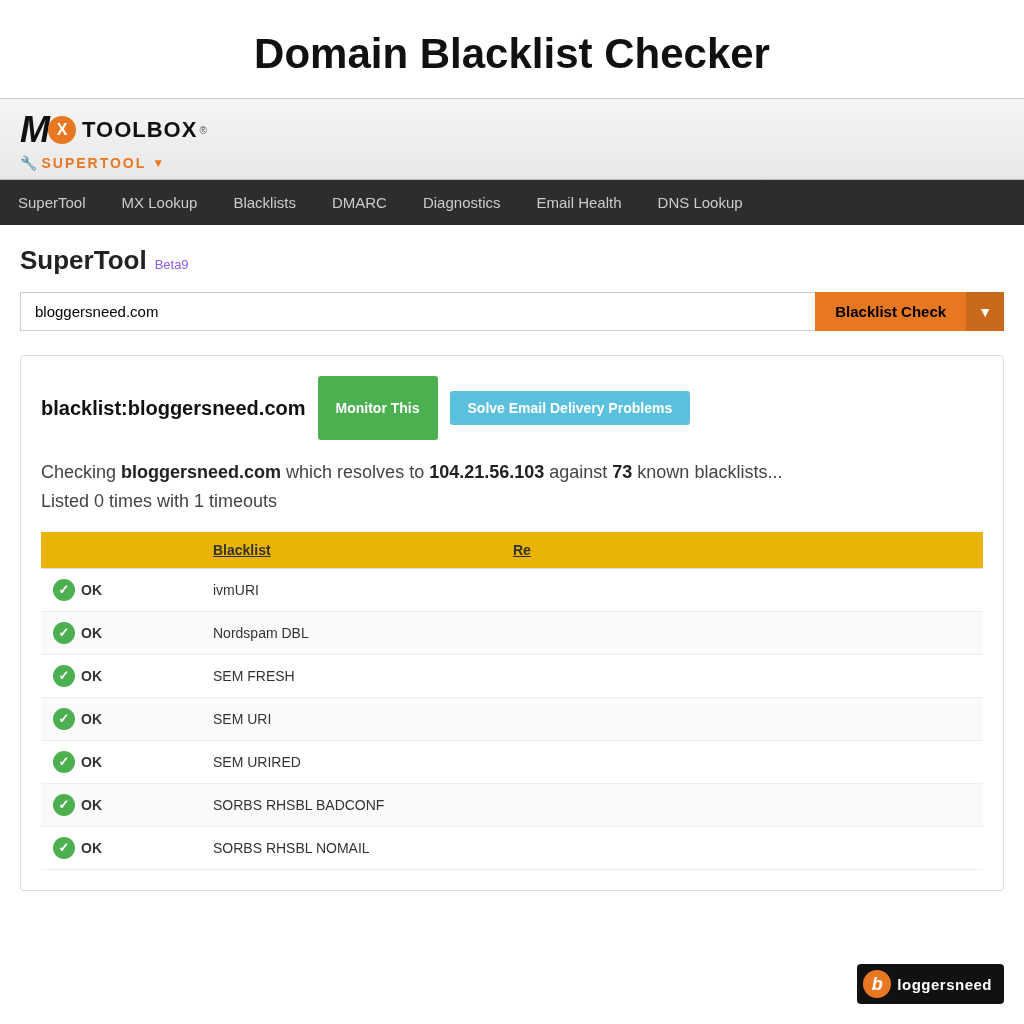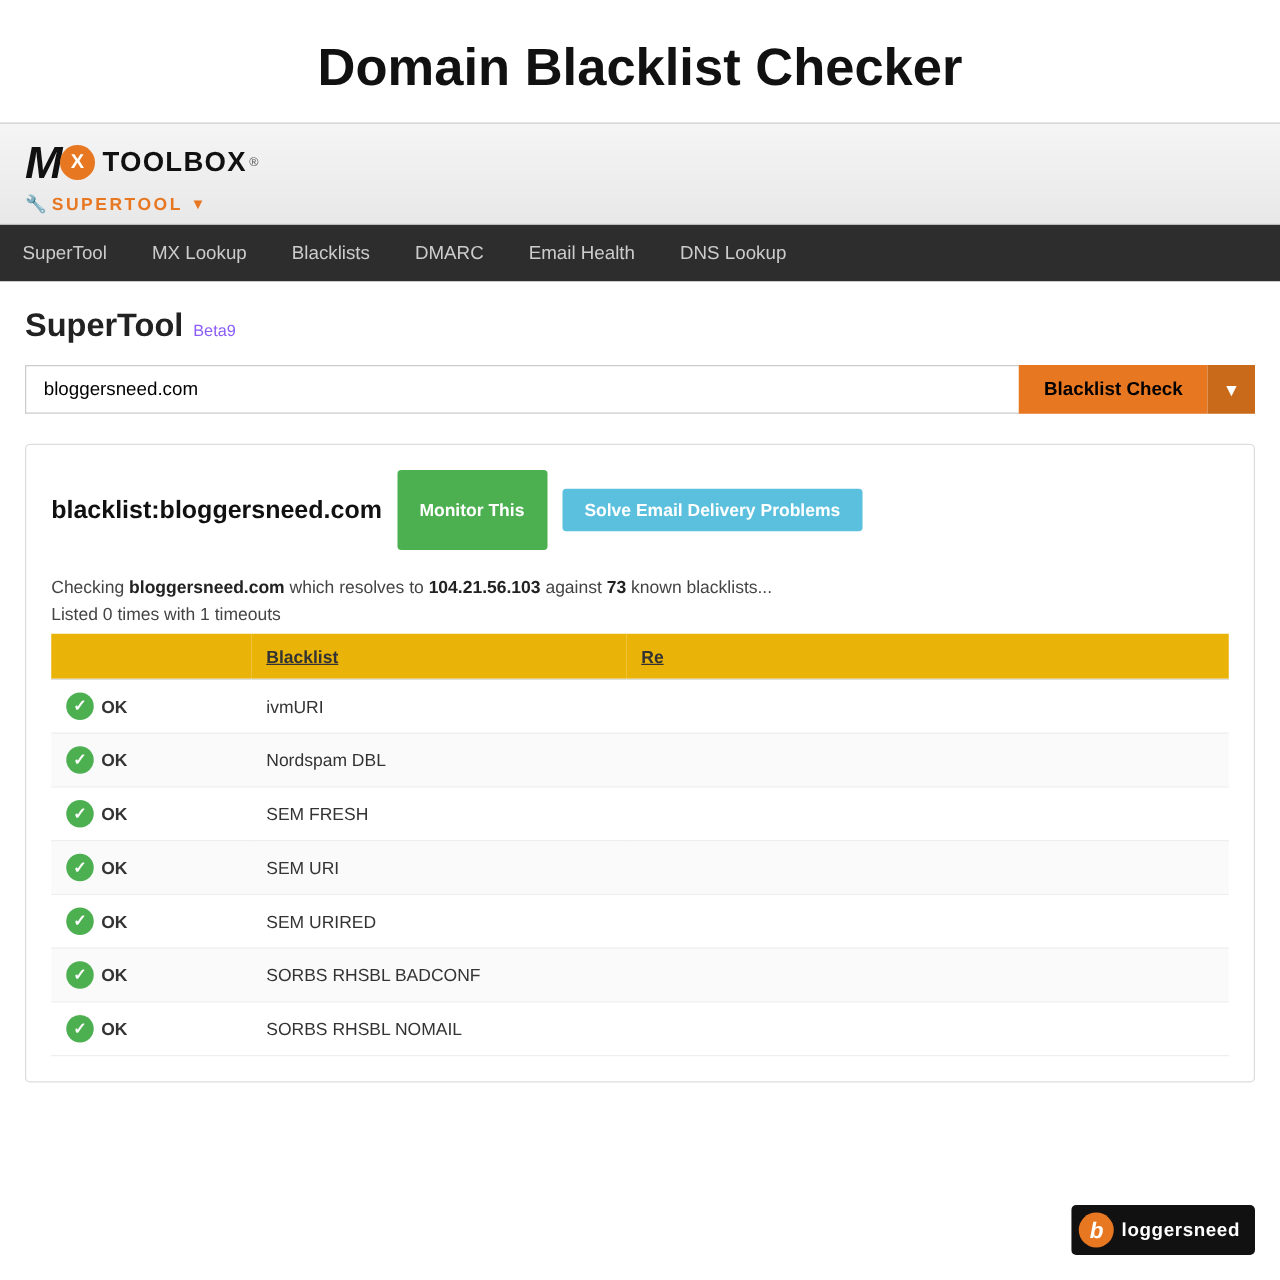--- a/index.html
+++ b/index.html
@@ -200,23 +200,23 @@
       color: #fff;
       border: none;
       padding: 9px 18px;
       font-size: 14px;
       font-weight: 700;
       border-radius: 3px;
       cursor: pointer;
     }
 
     .result-description {
-      font-size: 14px;
+      font-size: 18px;
       color: #444;
-      margin-bottom: 4px;
+      margin-bottom: 16px;
       line-height: 1.6;
     }
     .result-description b {
       font-weight: 700;
       color: #222;
     }
 
     
     .blacklist-table {
       width: 100%;
@@ -326,20 +326,21 @@
       <span class="supertool-text">SUPERTOOL</span>
       <span class="supertool-arrow">▼</span>
     </div>
   </div>
 
   <nav class="nav-bar">
     <a class="nav-item">SuperTool</a>
     <a class="nav-item">MX Lookup</a>
     <a class="nav-item">Blacklists</a>
     <a class="nav-item">DMARC</a>
+    <a class="nav-item">Diagnostics</a>
     <a class="nav-item">Email Health</a>
     <a class="nav-item">DNS Lookup</a>
   </nav>
 
   <div class="main-content">
 
     <div class="supertool-heading">
       <span class="supertool-heading-text">SuperTool</span>
       <span class="beta-badge">Beta9</span>
     </div>

